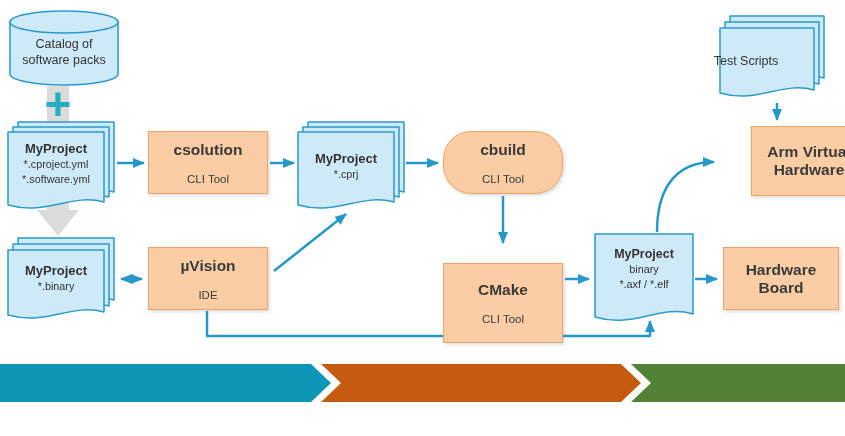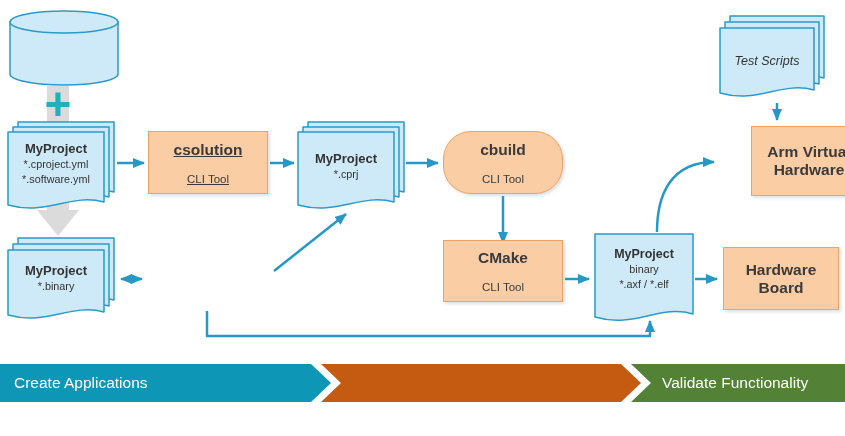--- a/index.html
+++ b/index.html
@@ -85,69 +85,73 @@
       <line x1="121" y1="279" x2="142" y2="279" marker-start="url(#mS)" marker-end="url(#mE)"></line>
     </g>
 
     <g>
       <polygon points="0,364 311,364 331,383 311,402 0,402" fill="#0D96B6"></polygon>
       <polygon points="321,364 621,364 641,383 621,402 321,402 341,383" fill="#C55A11"></polygon>
       <polygon points="631,364 845,364 845,402 631,402 651,383" fill="#538135"></polygon>
     </g>
   </svg>
 
+  <div class="cat" style="left:10px; top:36px; width:108px;">Catalog of
+software packs</div>
 
   <div class="plus" style="left:36px; top:84px; width:44px;">+</div>
 
   <div class="doclabel" style="left:8px; top:140px; width:96px;">
     <div class="t">MyProject</div>
     <div class="l">*.cproject.yml</div>
     <div class="l">*.software.yml</div>
   </div>
 
-  <div class="obox" style="left:148px; top:131px; width:120px; height:63px;text-decoration:underline;">
+  <div class="obox" style="left:148px; top:131px; width:120px; height:63px;">
     <div class="t">csolution</div>
     <div class="s">CLI Tool</div>
   </div>
 
   <div class="doclabel" style="left:298px; top:150px; width:96px;">
     <div class="t">MyProject</div>
     <div class="l">*.cprj</div>
   </div>
 
   <div class="obox" style="left:443px; top:131px; width:120px; height:63px;border-radius:28px;">
     <div class="t">cbuild</div>
     <div class="s">CLI Tool</div>
   </div>
 
-  <div class="obox" style="left:443px; top:240px; width:120px; height:62px;">
+  <div class="obox" style="left:443px; top:263px; width:120px; height:80px;">
     <div class="t">CMake</div>
     <div class="s">CLI Tool</div>
   </div>
 
   <div class="doclabel sm" style="left:595px; top:246px; width:98px;">
     <div class="t">MyProject</div>
     <div class="l">binary</div>
     <div class="l">*.axf / *.elf</div>
   </div>
 
   <div class="obox" style="left:723px; top:247px; width:116px; height:63px;">
     <div class="t">Hardware
 Board</div>
   </div>
 
   <div class="obox" style="left:723px; top:126px; width:116px; height:70px;margin-left:28px;">
     <div class="t">Arm Virtual
 Hardware</div>
   </div>
 
-  <div class="tsl" style="left:720px; top:54px; width:94px;font-style:italic;">Test Scripts</div>
+  <div class="tsl" style="left:699px; top:54px; width:94px;">Test Scripts</div>
 
+  <div class="obox" style="left:148px; top:247px; width:120px; height:63px;">
+    <div class="t">µVision</div>
+    <div class="s">IDE</div>
+  </div>
 
   <div class="doclabel" style="left:8px; top:262px; width:96px;">
     <div class="t">MyProject</div>
     <div class="l">*.binary</div>
   </div>
 
-  <div class="phase" style="left:0px; width:300px; padding-left:14px;">Create Applications</div>
-  <div class="phase" style="left:662px; width:180px;">Validate Functionality</div>
 
 </div>
 
 </body></html>

